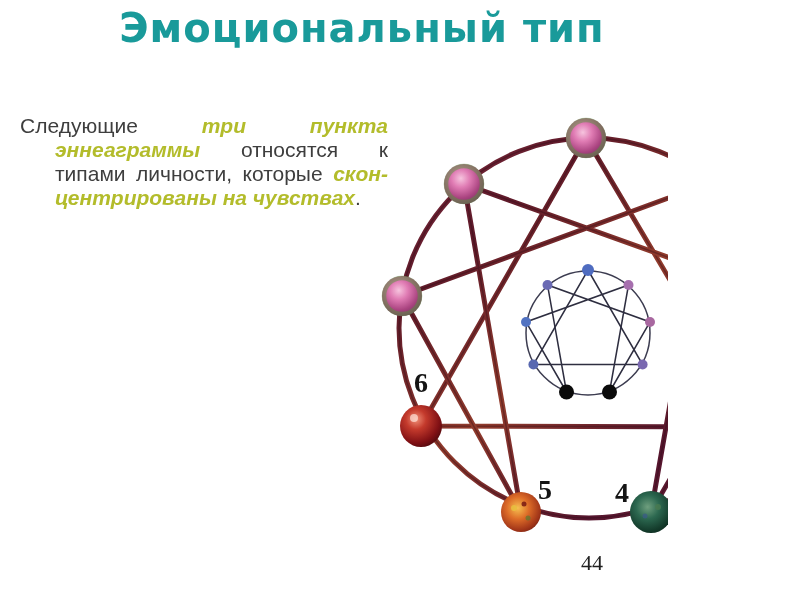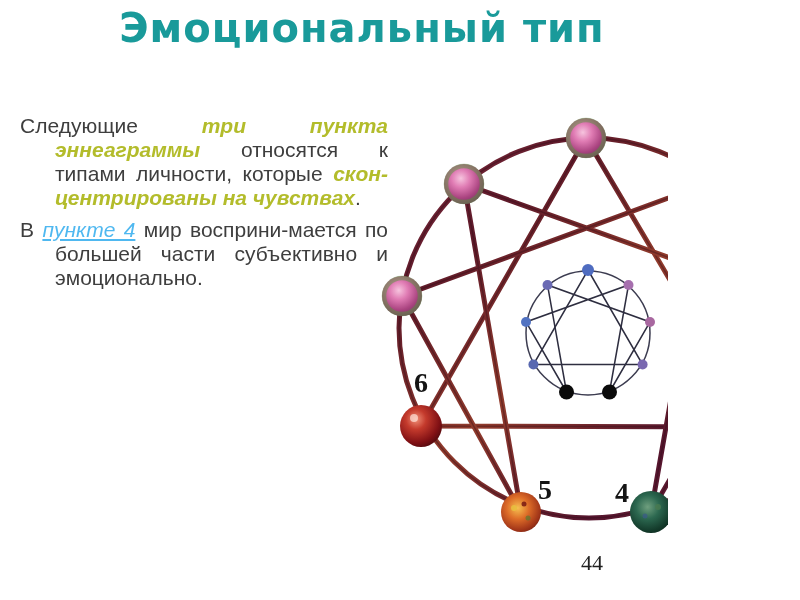--- a/index.html
+++ b/index.html
@@ -21,21 +21,20 @@
 </style>
 </head>
 <body>
 
 <div id="slide">
 
   <div class="title">Эмоциональный тип</div>
 
   <div class="textcol">
     <p><span>Следующие </span><span class="hl-olive">три пункта эннеаграммы</span><span> относятся к типами личности, которые </span><span class="hl-olive">скон-центрированы на чувствах</span><span>.</span></p>
-    <p><span>В </span><span class="lnk-blue">пункте 4</span><span> мир восприни-мается по большей части субъективно и эмоционально.</span></p>
   </div>
 
   <svg viewBox="380 95 420 505">
     <defs>
       <linearGradient id="tube" gradientUnits="userSpaceOnUse" x1="395" y1="110" x2="780" y2="540">
         <stop offset="0" stop-color="#8a3345"></stop>
         <stop offset="0.25" stop-color="#5f1a2a"></stop>
         <stop offset="0.5" stop-color="#913b2c"></stop>
         <stop offset="0.75" stop-color="#55152e"></stop>
         <stop offset="1" stop-color="#7c2a3a"></stop>

